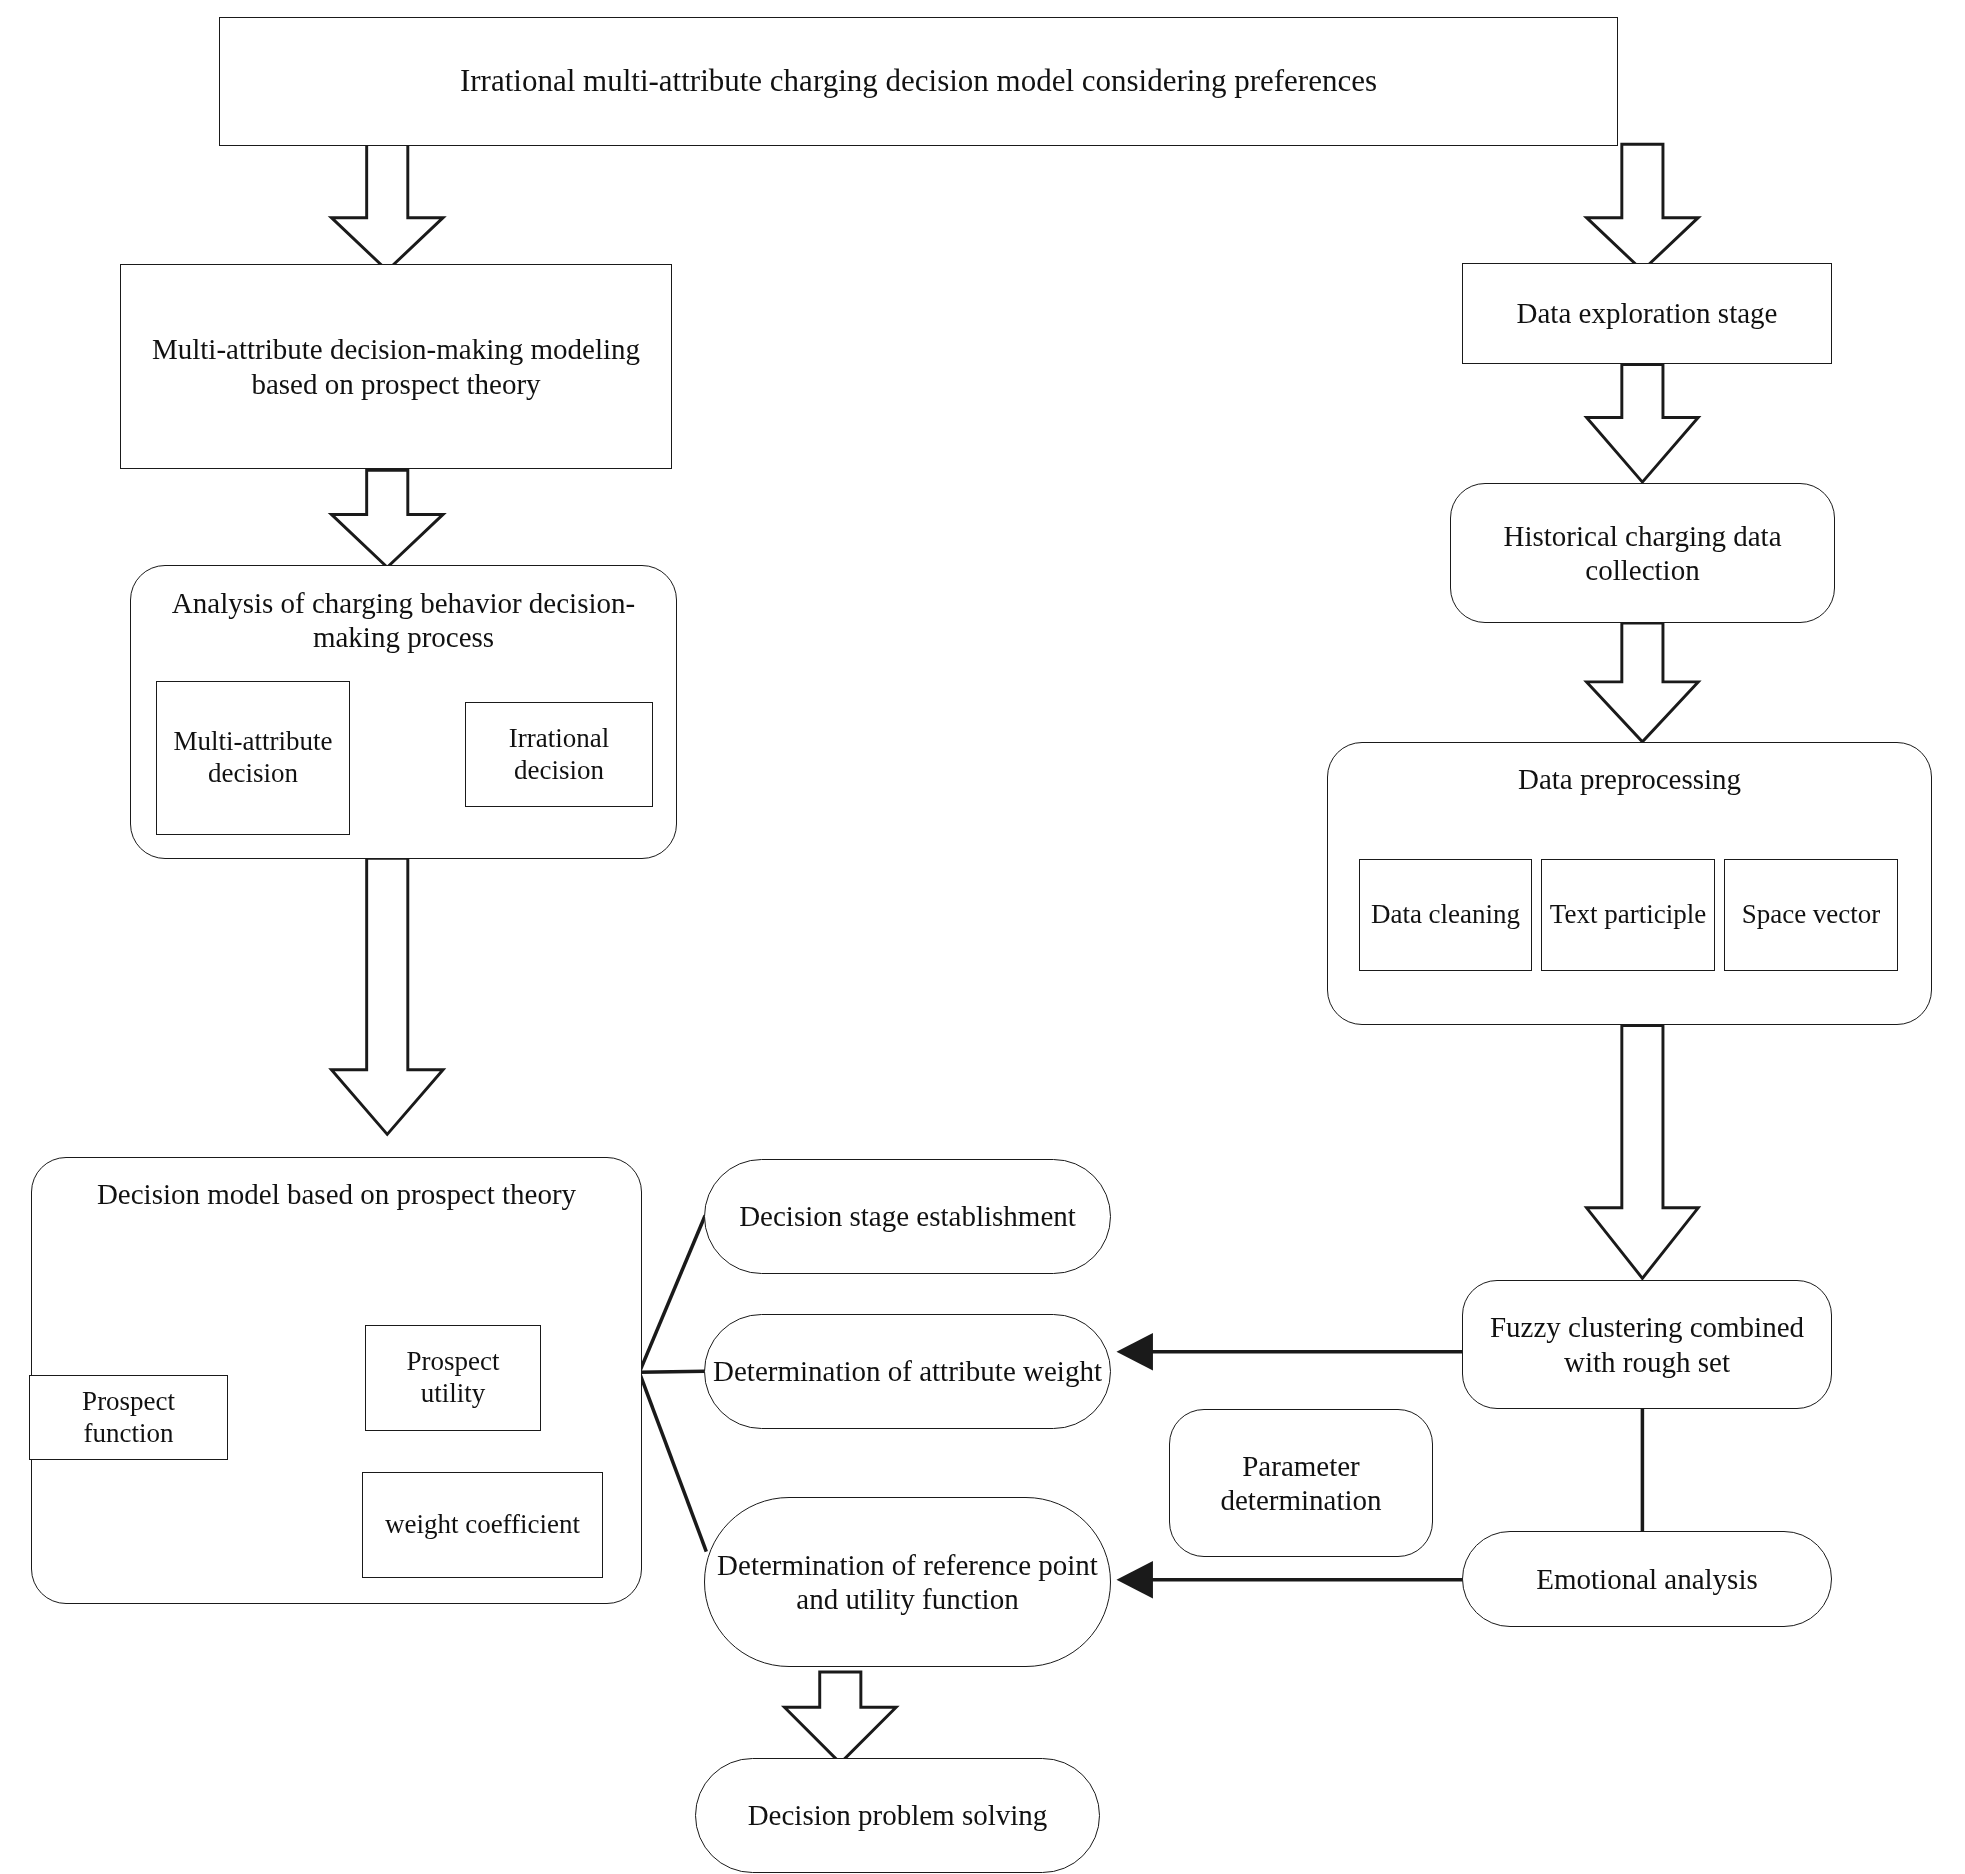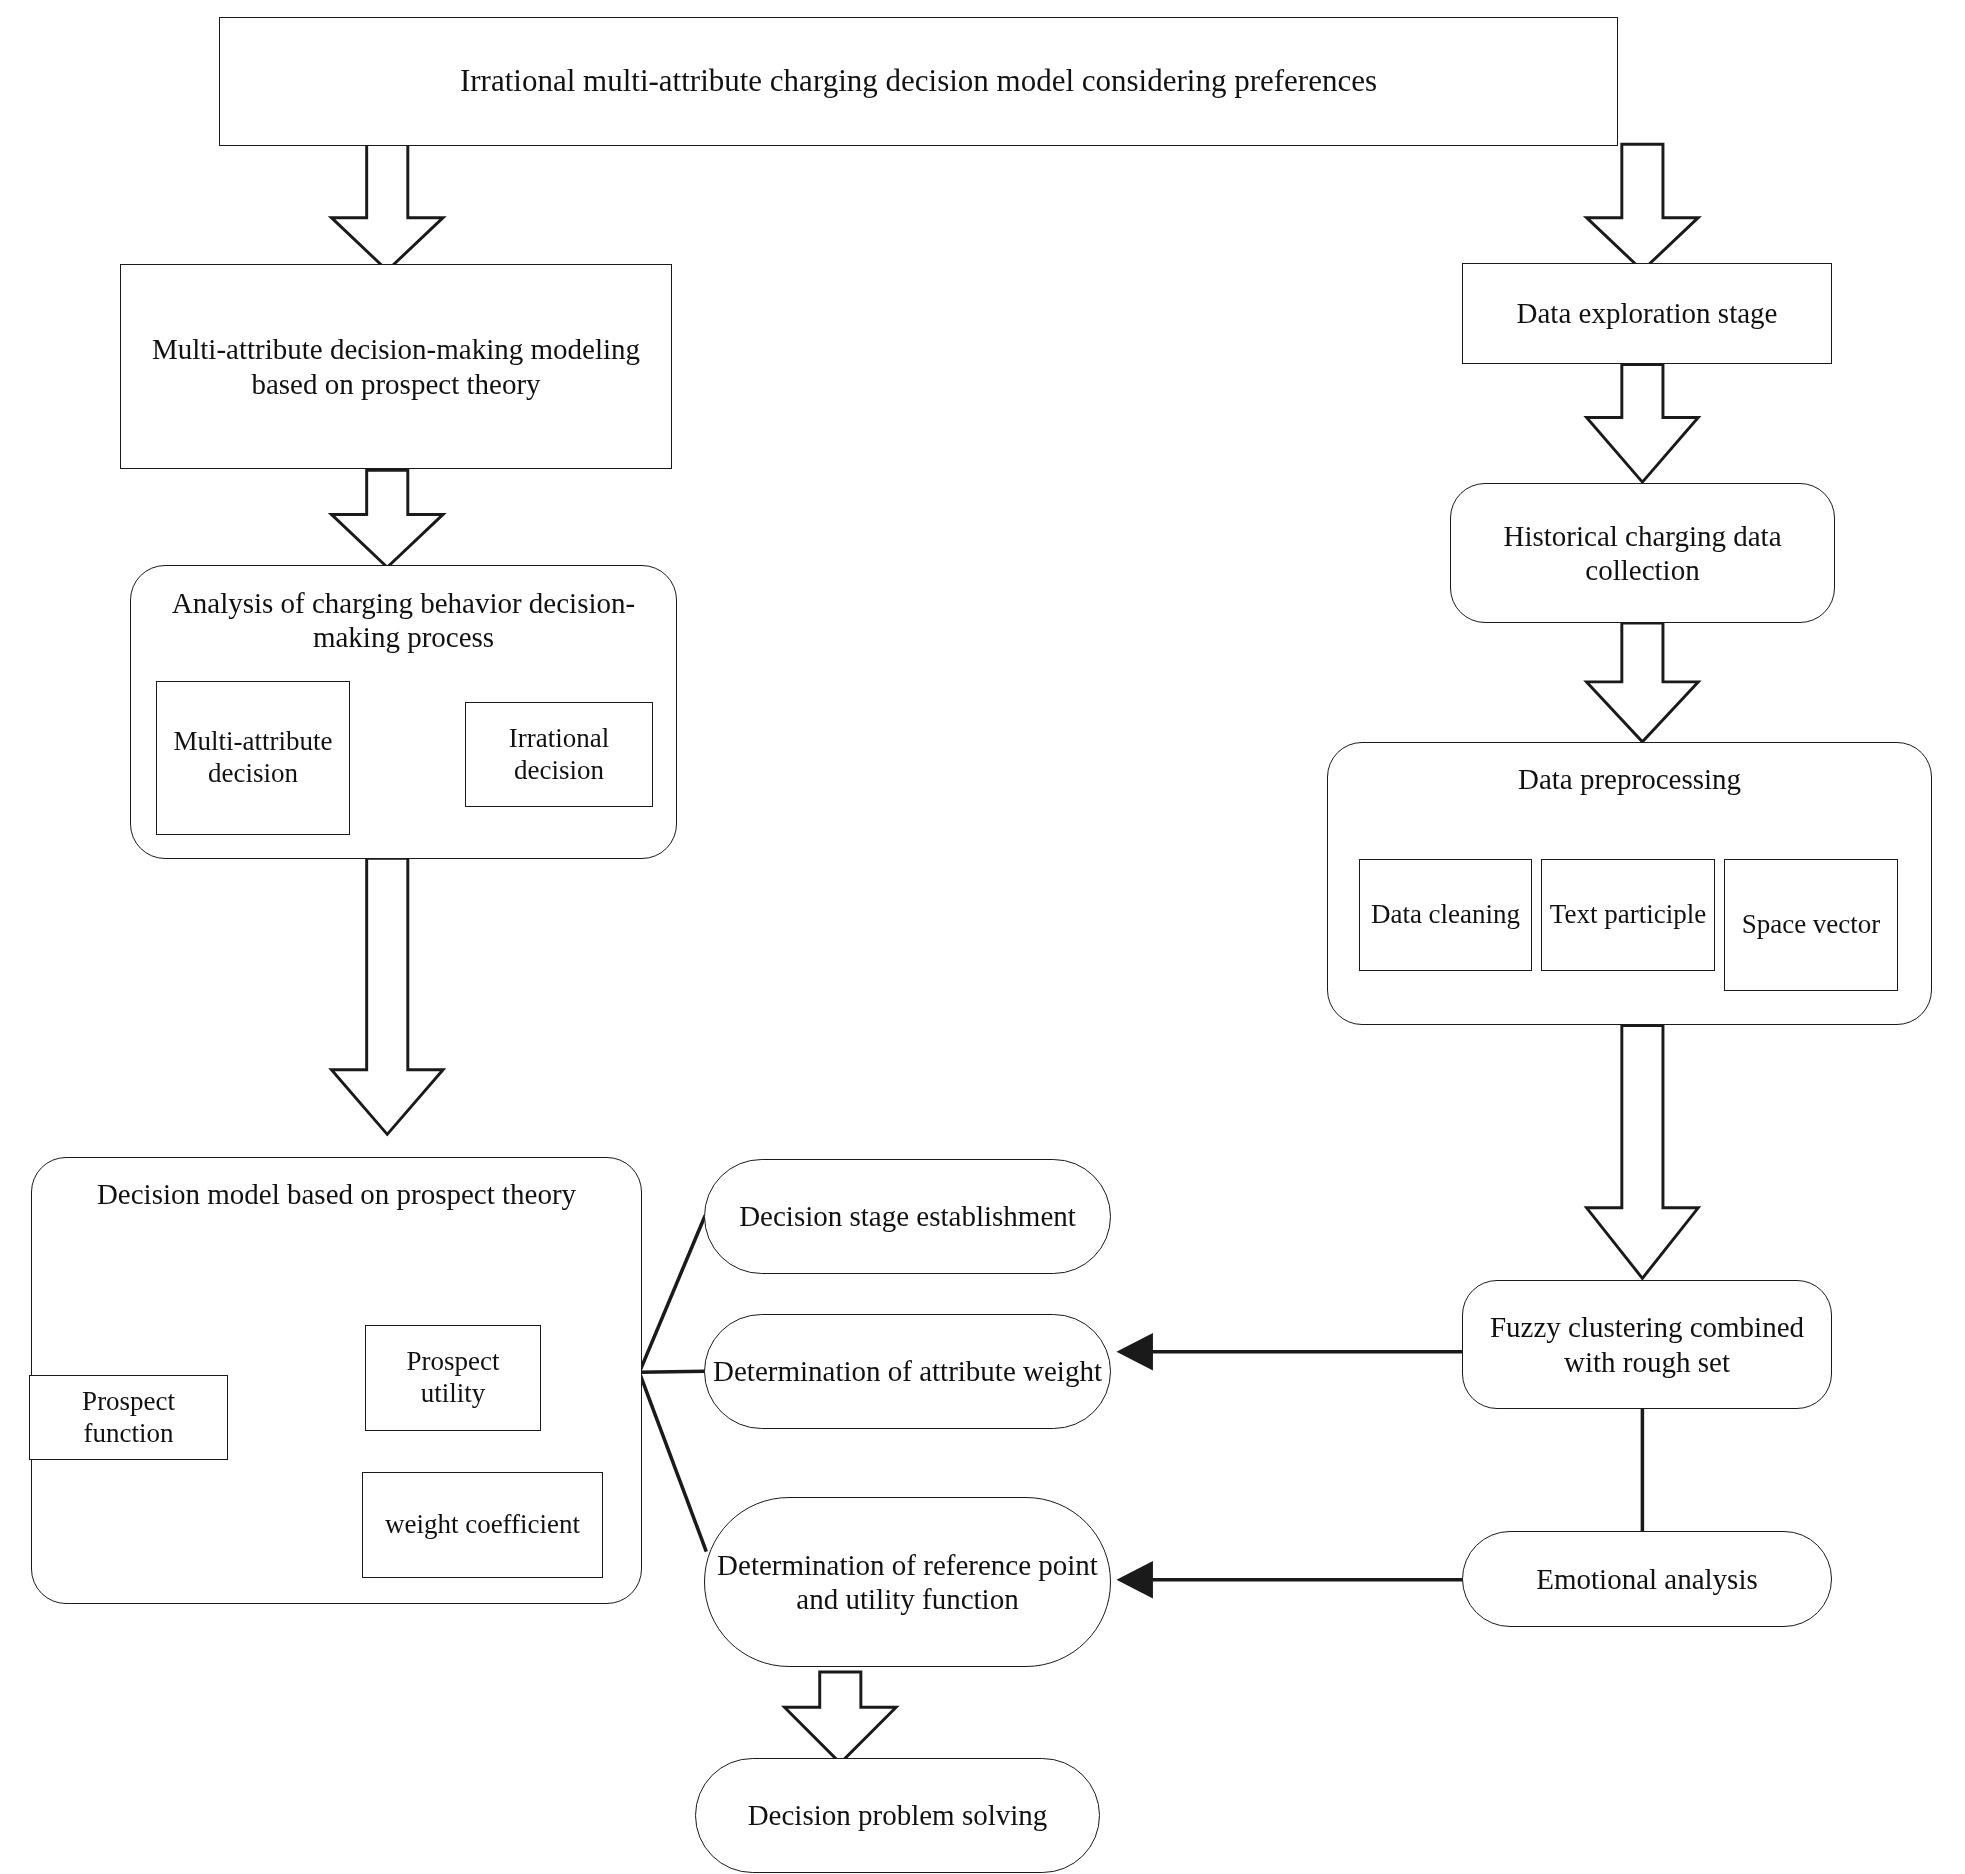--- a/index.html
+++ b/index.html
@@ -151,28 +151,31 @@
   </div>
 
   <div class="node round-lg" style="left:1327px; top:742px; width:605px; height:283px; display:block; padding:0;">
     <div style="position:absolute; left:0; top:19px; width:100%; text-align:center;" class="t-big">Data preprocessing</div>
     <div class="node rect t-small" style="left:31px; top:116px; width:173px; height:112px; border-width:1.8px;">
       <span>Data cleaning</span>
     </div>
     <div class="node rect t-small" style="left:213px; top:116px; width:174px; height:112px; border-width:1.8px;">
       <span>Text participle</span>
     </div>
-    <div class="node rect t-small" style="left:396px; top:116px; width:174px; height:132px; border-width:1.8px;">
+    <div class="node rect t-small" style="left:396px; top:116px; width:174px; height:112px; border-width:1.8px;">
       <span>Space vector</span>
     </div>
   </div>
 
   <div class="node round-lg t-big" style="left:1462px; top:1280px; width:370px; height:129px;">
     <span>Fuzzy clustering combined with rough set</span>
   </div>
 
+  <div class="node round-lg t-big" style="left:1169px; top:1409px; width:264px; height:148px;">
+    <span>Parameter determination</span>
+  </div>
 
   <div class="node round-pill t-big" style="left:1462px; top:1531px; width:370px; height:96px;">
     <span>Emotional analysis</span>
   </div>
 
 </div>
 
 
 </body></html>

